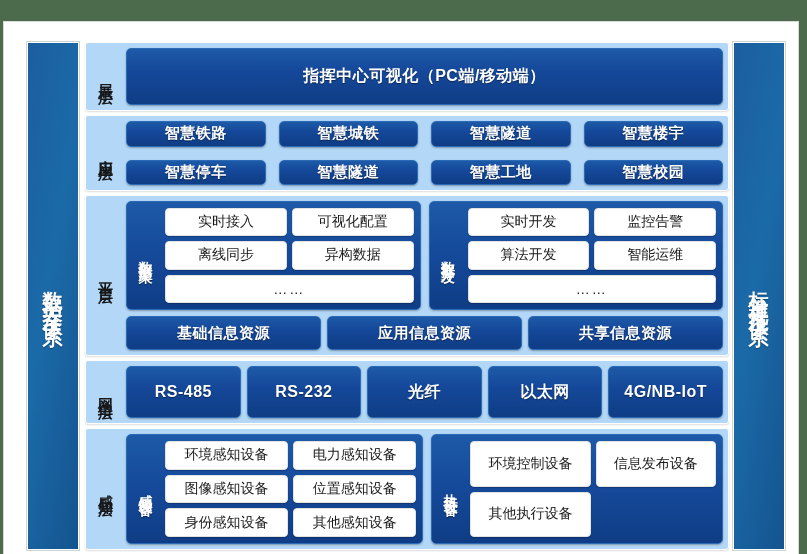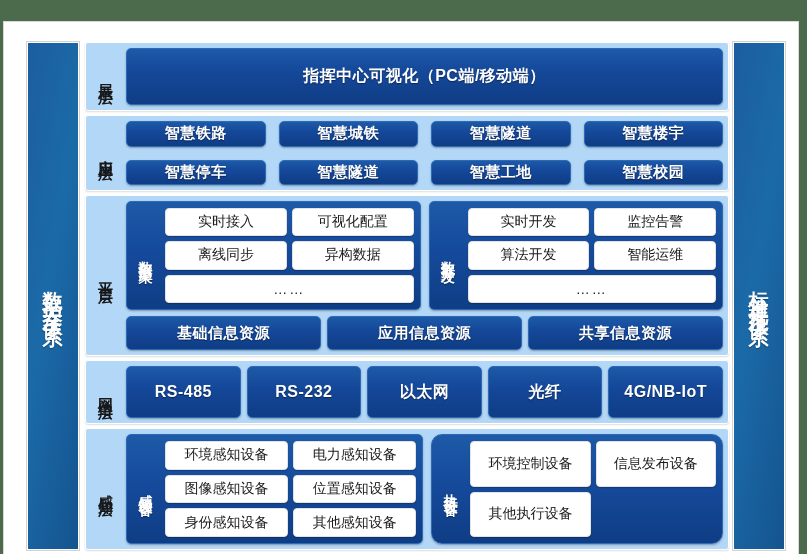--- a/index.html
+++ b/index.html
@@ -176,21 +176,21 @@
   .perc-group {
     display: flex;
     background: linear-gradient(180deg, #1d5aa8 0%, #154a9b 45%, #0f3d85 100%);
     border-radius: 5px;
     border: 1px solid #2b6ab6;
     box-shadow: 0 1px 2px rgba(0,0,0,.30);
     padding: 6px;
     gap: 6px;
   }
   .perc-group.sense { flex: 1.02; }
-  .perc-group.act   { flex: 1; border-radius: 11px; }
+  .perc-group.act   { flex: 1; }
   .perc-cells {
     flex: 1;
     display: grid;
     grid-template-columns: 1fr 1fr;
     gap: 5px;
   }
   .perc-cells.rows3 { grid-template-rows: repeat(3, 1fr); }
   .perc-cells.rows2 { grid-template-rows: repeat(2, 1fr); }
 </style>
 </head>
@@ -281,22 +281,22 @@
     </div>
 
     <div class="layer layer-network">
       <div class="layer-name">
         <span>网络层</span>
       </div>
       <div class="layer-body">
         <div class="net-row">
           <div class="chip">RS-485</div>
           <div class="chip">RS-232</div>
+          <div class="chip">光纤</div>
           <div class="chip">以太网</div>
-          <div class="chip">光纤</div>
           <div class="chip">4G/NB-IoT</div>
         </div>
       </div>
     </div>
 
     <div class="layer layer-perception">
       <div class="layer-name">
         <span>感知层</span>
       </div>
       <div class="layer-body perc-body">

